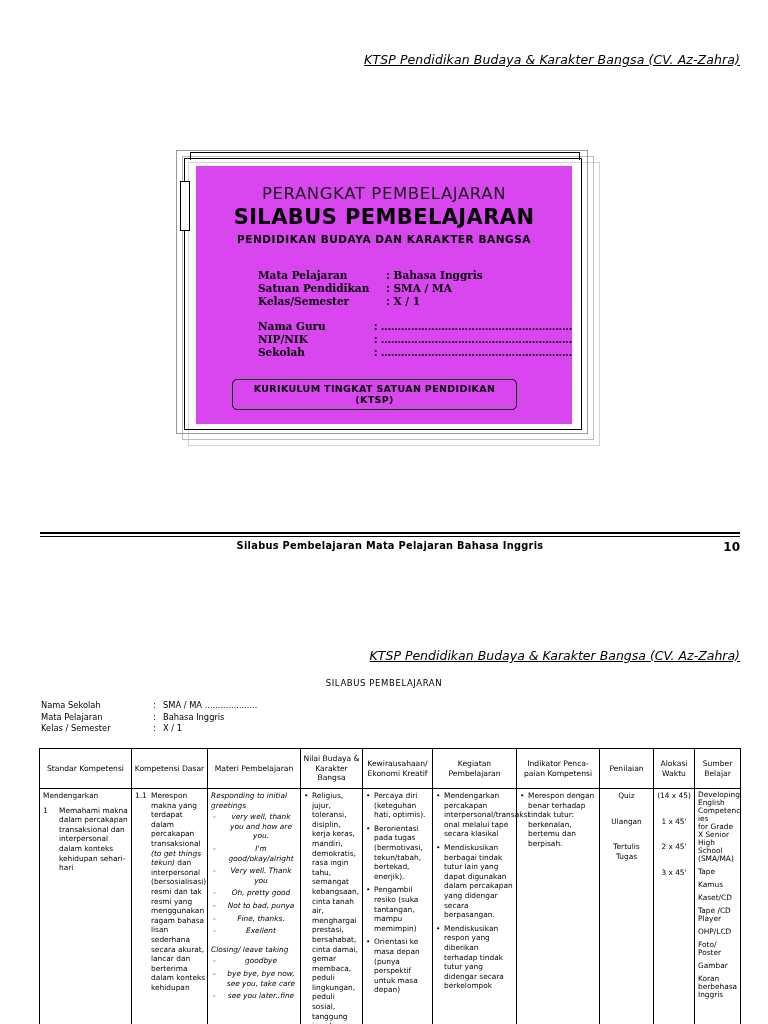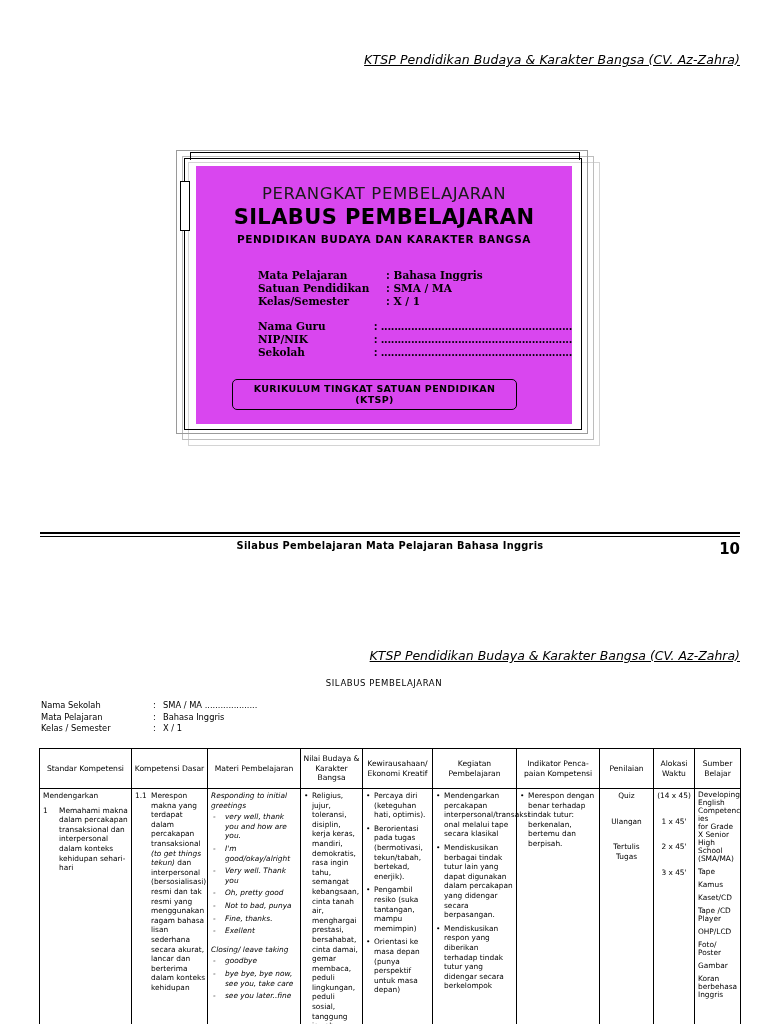--- a/index.html
+++ b/index.html
@@ -135,21 +135,21 @@
   }
   .footer-center {
     text-align: center;
     font-size: 9.8px;
     font-weight: bold;
     letter-spacing: 0.3px;
   }
   .footer-page {
     position: absolute;
     right: 0; top: 0;
-    font-size: 15px;
+    font-size: 12px;
     font-weight: bold;
   }
 
   
   #page-two {
     position: absolute;
     left: 0; top: 600px;
     width: 768px;
   }
   .doc-header2 {
@@ -213,21 +213,21 @@
     padding-left: 0;
     margin-bottom: 4px;
     line-height: 9.6px;
   }
   ul.bl > li:before {
     content: "\2022";
     position: absolute;
     left: -8px; top: 0;
   }
   ul.dash {
-    margin: 0; padding: 0 0 0 14px; list-style: none;
+    margin: 0; padding: 0 0 0 14px; list-style: none; text-align: center;
   }
   ul.dash > li {
     position: relative;
     margin-bottom: 3px;
     line-height: 9.6px;
     font-style: italic;
   }
   ul.dash > li:before {
     content: "-";
     position: absolute;

